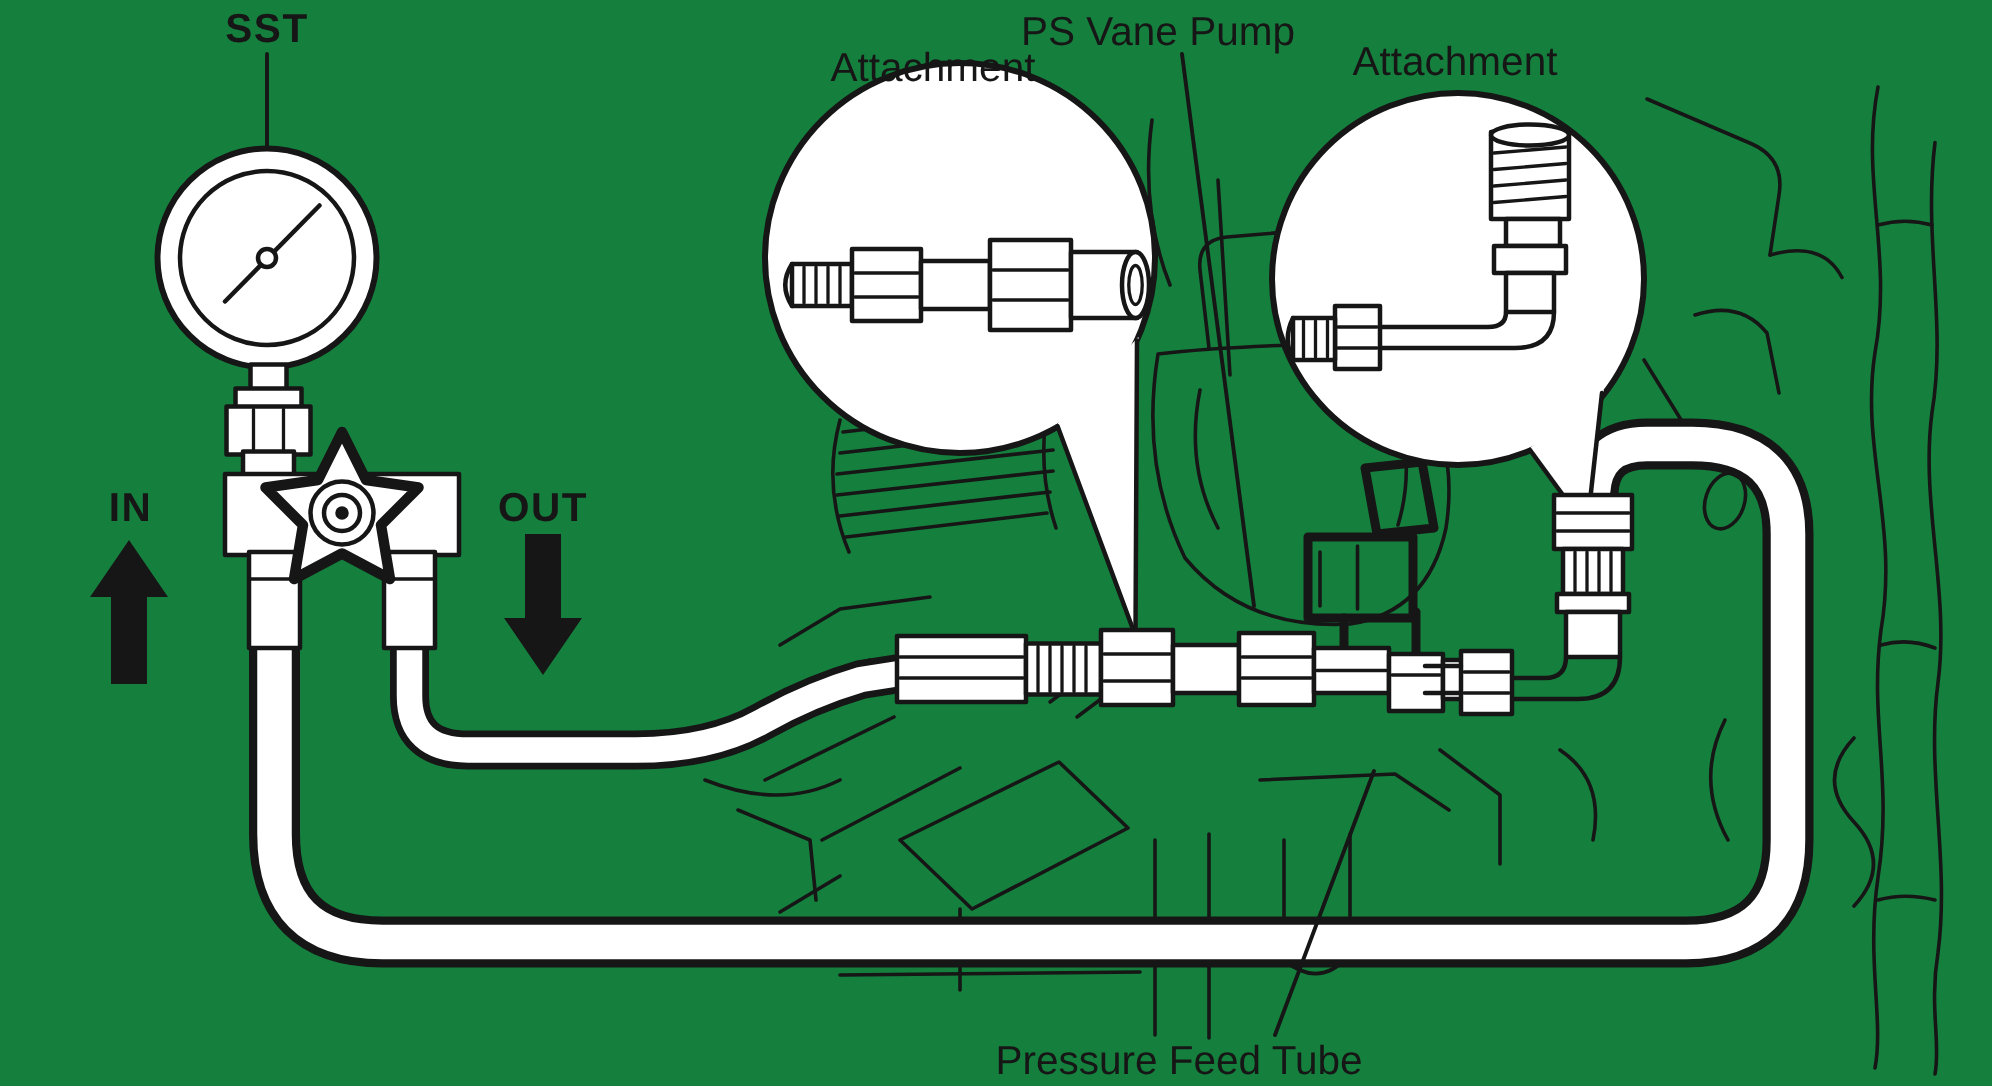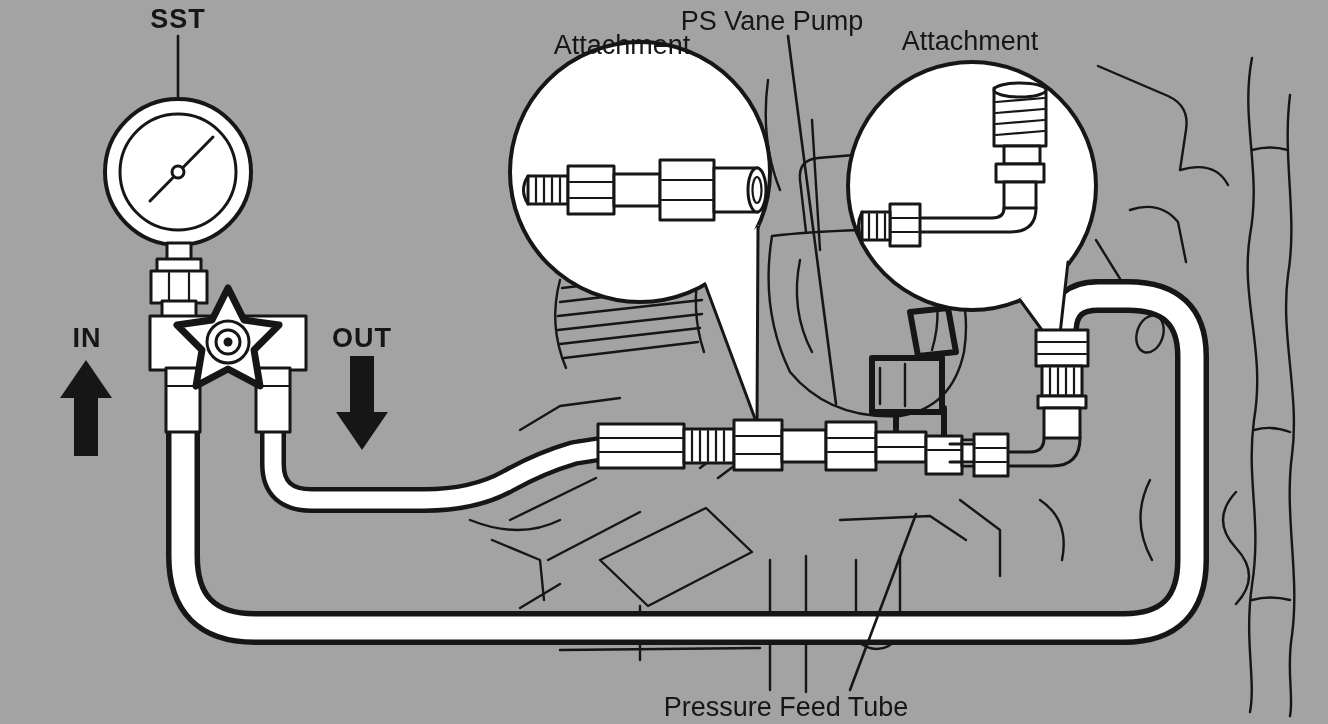--- a/index.html
+++ b/index.html
@@ -1,16 +1,16 @@
 <!DOCTYPE html>
 <html style="--ink: #161616;"><head>
 <meta charset="utf-8">
 <style>
   html,body{margin:0;padding:0;background:#ffffff;}
-  .canvas{position:relative;width:1328px;height:724px;background:#a3a3a3;overflow:hidden;}
+  .canvas{position:relative;width:1328px;height:724px;background:#15803d;overflow:hidden;}
   svg{position:absolute;left:0;top:0;}
   svg text{font-family:"Liberation Sans",sans-serif;fill:var(--ink,#161616);}
   .t{font-size:27px;font-weight:400;}
   .tb{font-size:27px;font-weight:700;letter-spacing:1px;}
   .ln{fill:none;stroke:var(--ink,#161616);stroke-width:3;stroke-linecap:round;stroke-linejoin:round;}
   .bg{fill:none;stroke:var(--ink,#161616);stroke-width:2.4;stroke-linecap:round;stroke-linejoin:round;}
   .bgh{fill:none;stroke:var(--ink,#161616);stroke-width:6;stroke-linecap:round;stroke-linejoin:round;}
   .wf{fill:#ffffff;stroke:var(--ink,#161616);stroke-width:3;stroke-linejoin:round;}
   .wf4{fill:#ffffff;stroke:var(--ink,#161616);stroke-width:4;stroke-linejoin:round;}
   .blk{fill:var(--ink,#161616);stroke:none;}

